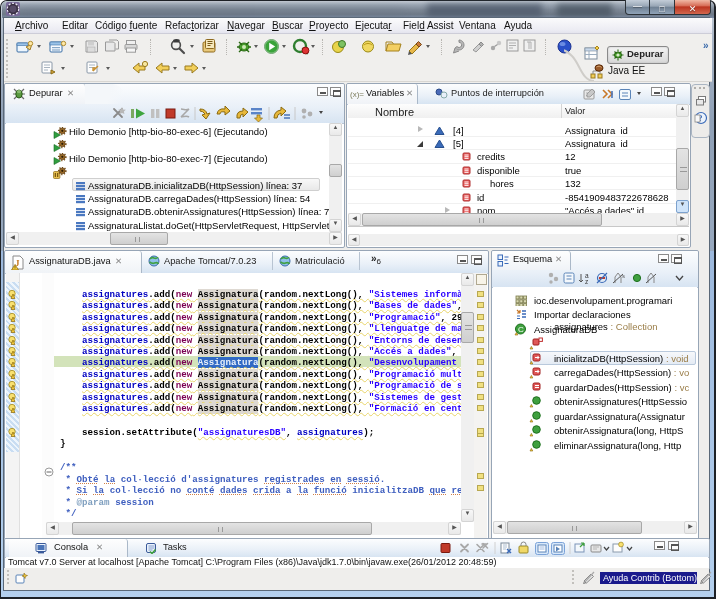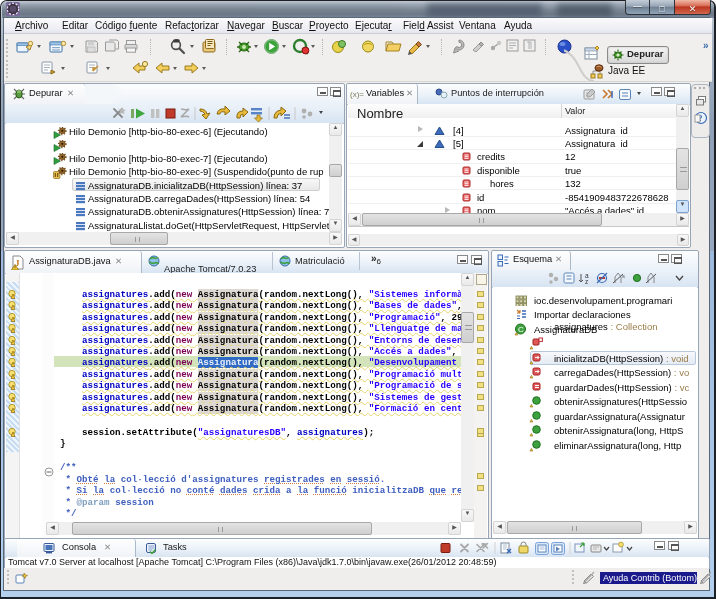--- a/index.html
+++ b/index.html
@@ -338,21 +338,20 @@
           <circle cx="9.3" cy="3.8" r="1.1" fill="#2e1d06"></circle>
         </svg>
    <div class="trow" style="left:63px;top:29.8px">Hilo Demonio [http-bio-80-exec-7] (Ejecutando)</div>
    <svg class="abs" style="left:47px;top:43.7px" width="15" height="12" viewBox="0 0 15 12">
           <rect x="0.5" y="4.5" width="6.4" height="7" rx="1" fill="#e8c050" stroke="#8a6a18" stroke-width=".7"></rect>
           <path d="M2.3 6 v4 M4.7 6 v4" stroke="#6a4a08" stroke-width="1.1"></path>
           <circle cx="9.3" cy="3.8" r="3.6" fill="none" stroke="#7a5018" stroke-width="1.5" stroke-dasharray="1.2 1.5"></circle>
           <circle cx="9.3" cy="3.8" r="2.9" fill="#9a6a28" stroke="#5a3a10" stroke-width=".7"></circle>
           <circle cx="9.3" cy="3.8" r="1.1" fill="#2e1d06"></circle>
         </svg>
-   <div class="trow" style="left:63px;top:43.2px">Hilo Demonio [http-bio-80-exec-9] (Suspendido(punto de rup</div>
    <div class="abs" style="left:66px;top:55.4px;width:248px;height:13px;background:linear-gradient(180deg,#f8f8f8,#e8e8e8);border:1px solid #cfcfcf;border-radius:2px;box-sizing:border-box;"></div>
    <svg class="abs" style="left:69px;top:57.6px" width="11" height="10" viewBox="0 0 11 10">
           <g fill="#4a78c0">
             <rect x="1" y="1" width="9" height="2.2"></rect>
             <rect x="1" y="4" width="9" height="2.2"></rect>
             <rect x="1" y="7" width="9" height="2.2"></rect>
           </g>
         </svg>
    <div class="trow" style="left:82px;top:56.6px">AssignaturaDB.inicialitzaDB(HttpSession) línea: 37</div>
    <svg class="abs" style="left:69px;top:71.0px" width="11" height="10" viewBox="0 0 11 10">
@@ -427,21 +426,21 @@
    <div class="dn" style="left:290px;top:8px;border-top-color:#444"></div>
    <div class="minmax" style="left:304px;">
           <div style="position:absolute;left:2px;top:4px;width:6px;height:1.5px;background:#555"></div>
         </div>
    <div class="minmax" style="left:317px;">
           <div style="position:absolute;left:1.5px;top:1.5px;width:6px;height:4.5px;border:1px solid #555;border-top-width:2px"></div>
         </div>
   </div>
 
   <div class="abs" style="left:1px;top:20px;width:328px;height:14px;background:linear-gradient(180deg,#fdfdfd,#f0f0f0);border-bottom:1px solid #d5d5d5;">
-    <span class="abs" style="left:9px;top:2px;font-size:13px;color:#222">Nombre</span>
+    <span class="abs" style="left:27px;top:2px;font-size:11px;color:#222">Nombre</span>
     <div class="abs" style="left:213px;top:0;width:1px;height:14px;background:#d5d5d5"></div>
     <span class="abs" style="left:217px;top:2px;font-size:9px;color:#222">Valor</span>
   </div>
   <div id="vtable" style="position:absolute;left:1px;top:34px;width:328px;height:95px;background:#fff;overflow:hidden;">
    <div class="abs" style="left:70px;top:8px;width:0;height:0;border-top:3.5px solid transparent;border-bottom:3.5px solid transparent;border-left:5px solid #b8b8b8;"></div>
    <svg class="abs" style="left:86px;top:7.5px" width="11" height="10" viewBox="0 0 11 10">
           <path d="M5.5 1 L10 8.5 H1 Z" fill="#3a6ab8" stroke="#28508f"></path>
         </svg>
    <div class="trow" style="left:105px;top:6.5px">[4]</div>
    <div class="trow" style="left:217px;top:6.5px">Assignatura&nbsp; id</div>
@@ -538,21 +537,21 @@
             <path d="M4 11.2 v1.6 M4 13.6 v.4" stroke="#5a4a08" stroke-width=".8"></path>
     </svg>
     <span style="position:absolute;left:24px;top:5px;">AssignaturaDB.java</span>
     <span style="position:absolute;left:110px;top:5px;color:#888;font-size:8.5px">✕</span>
    </div>
    <div class="tabu" style="left:139px;width:128px;border-right:1px solid #b8c4d2;">
     <svg class="abs" style="left:4px;top:3px" width="12" height="12" viewBox="0 0 12 12">
             <circle cx="6" cy="6" r="5" fill="#8ec0e8" stroke="#3a6aa8"></circle>
             <path d="M2 4 q2 -2 4 -1 q3 1 4 -1 M1.5 7 q3 2 5 1 q3 -1 4 1" stroke="#3fa03f" stroke-width="1.6" fill="none"></path>
           </svg>
-    <span style="position:absolute;left:20px;top:12px;">Apache Tomcat/7.0.23</span>
+    <span style="position:absolute;left:20px;top:4px;">Apache Tomcat/7.0.23</span>
    </div>
    <div class="tabu" style="left:268px;width:86px;border-right:1px solid #b8c4d2;">
     <svg class="abs" style="left:6px;top:3px" width="12" height="12" viewBox="0 0 12 12">
             <circle cx="6" cy="6" r="5" fill="#8ec0e8" stroke="#3a6aa8"></circle>
             <path d="M2 4 q2 -2 4 -1 q3 1 4 -1 M1.5 7 q3 2 5 1 q3 -1 4 1" stroke="#3fa03f" stroke-width="1.6" fill="none"></path>
           </svg>
     <span style="position:absolute;left:22px;top:4px;">Matriculació</span>
    </div>
    <div class="abs" style="left:366px;top:2px;color:#222;font-weight:bold;font-size:10px;">»<span style="font-weight:normal;font-size:8px;position:relative;top:2px;">6</span></div>
    <div class="minmax" style="left:452px;top:4px;">
@@ -825,21 +824,21 @@
   <div class="sb" style="left:1px;top:270px;width:204px;height:13px;">
    <div class="sbbtn" style="left:0;top:0;width:13px;height:13px;">◀</div>
    <div class="sbbtn" style="right:0;top:0;width:13px;height:13px;">▶</div>
    <div class="sbthumb" style="left:14px;top:0;width:135px;height:13px;">
           <div style="position:absolute;left:64px;top:4px;width:1px;height:5px;border-left:1px solid #999;border-right:1px solid #999;padding-left:2px"></div>
         </div>
   </div>
  </div>
  <div id="consoleview" class="view" style="left:4px;top:538px;width:704px;height:30px;">
   <div class="tabbar" style="height:18px;">
-   <div class="tab" style="left:12px;width:118px;height:18px;">
+   <div class="tab" style="left:4px;width:118px;height:18px;">
     <svg class="abs" style="left:26px;top:3px" width="12" height="12" viewBox="0 0 12 12">
             <rect x="1" y="1.5" width="10" height="8" rx="1" fill="#eaf2fc" stroke="#3a5a9a"></rect>
             <rect x="2.5" y="3" width="7" height="5" fill="#4a74b8"></rect>
             <rect x="3" y="10" width="6" height="1.4" fill="#3a5a9a"></rect>
           </svg>
     <span style="position:absolute;left:45px;top:3px;">Consola</span>
     <span style="position:absolute;left:87px;top:3px;color:#888;font-size:8.5px">✕</span>
    </div>
    <div class="tabu" style="left:124px;width:74px;">
     <svg class="abs" style="left:16px;top:2px" width="12" height="12" viewBox="0 0 12 12">

